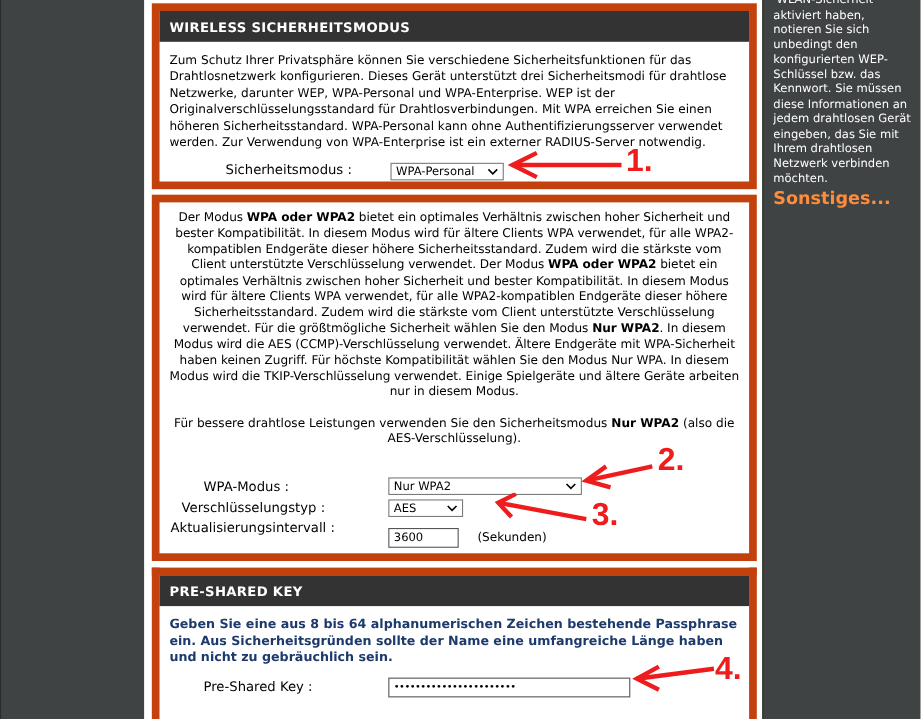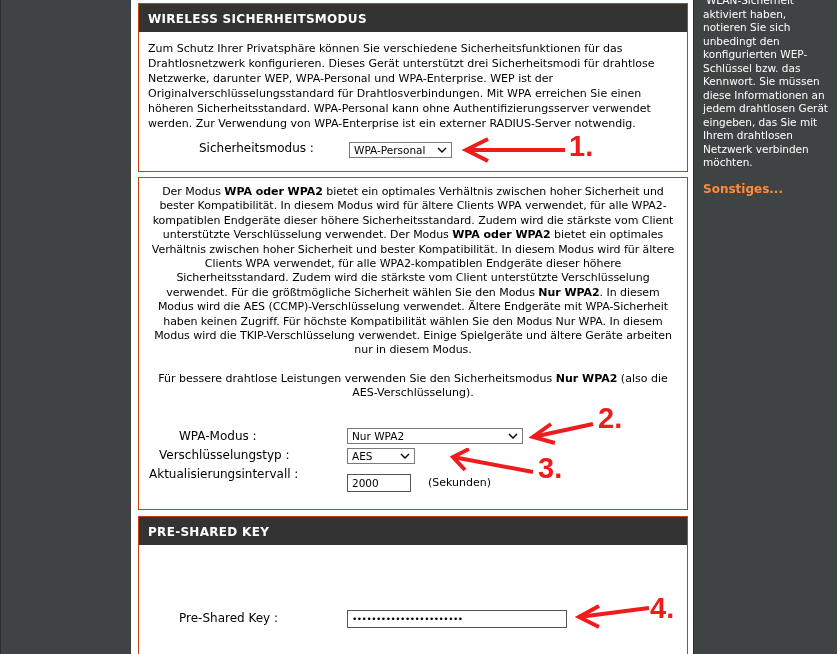--- a/index.html
+++ b/index.html
@@ -21,26 +21,26 @@
     border-left:1px solid #2a2d2d;
     box-sizing:border-box;
     color:#ffffff;
     padding:0 6px 0 9px;
   }
   .right-col .help-text {
     font-size:10.5px; line-height:13.5px; margin:0; padding-top:-2px;
     margin-top:-6px;
   }
   .right-col .more-link {
-    display:block; margin-top:12px; color:#ff8c3a; font-weight:bold; font-size:12px;
+    display:block; color:#ff8c3a; font-weight:bold; font-size:16px;
     text-decoration:none; cursor:pointer;
   }
   .box {
     position:absolute; left:138px; width:550px;
-    border:1px solid #c2410c; background:#fff; box-sizing:border-box;
+    border:7px solid #c2410c; background:#fff; box-sizing:border-box;
   }
   .box-header {
     background:#333333; color:#ffffff; font-weight:bold;
     font-family:"DejaVu Sans", sans-serif; font-size:12px;
     height:28px; line-height:30px; padding-left:9px; letter-spacing:0.3px;
   }
   .box-body { padding:8px 9px 0 9px; line-height:15px; font-size:11px; }
   .box-body p { margin:0; }
   .row { position:absolute;padding-left:16px; }
   .lbl { position:absolute; font-weight:normal; font-size:12px; }
@@ -102,26 +102,29 @@
   <div class="lbl" style="left:20px; top:270px; width:173px;">Verschlüsselungstyp :</div>
   <div class="sel" style="left:208px; top:270px; width:68px;">
     <span>AES</span>
     <svg class="chev" viewBox="0 0 10 14">
         <polyline points="1,5 5,9 9,5" fill="none" stroke="#000" stroke-width="1.4"></polyline>
       </svg>
   </div>
   <div class="lbl" style="left:10px; top:289px; width:183px; line-height:15px;">
     <div>Aktualisierungsintervall :</div>
   </div>
-  <div class="inp" style="left:208px; top:296px; width:64px;">2000</div>
+  <div class="inp" style="left:208px; top:296px; width:64px;">3600</div>
   <div class="row" style="left:273px; top:298px;">(Sekunden)</div>
 </div>
 
 <div class="box" style="top:516px; height:140px; border-bottom:none;">
   <div class="box-header">PRE-SHARED KEY</div>
+  <div class="box-body" style="padding-top:9px;">
+    <p class="psk-text">Geben Sie eine aus 8 bis 64 alphanumerischen Zeichen bestehende Passphrase ein. Aus Sicherheitsgründen sollte der Name eine umfangreiche Länge haben und nicht zu gebräuchlich sein.</p>
+  </div>
   <div class="lbl" style="left:40px; top:94px; width:153px;">Pre-Shared Key :</div>
   <div class="inp" style="left:208px; top:93px; width:220px; font-size:9px; letter-spacing:-0.5px;">•••••••••••••••••••••••</div>
 </div>
 
 <svg class="arrow" style="left:460px; top:136px;" width="110" height="28" viewBox="0 0 110 28">
   <line x1="6" y1="14" x2="105" y2="14" stroke="#ee1c1c" stroke-width="4"></line>
   <polyline points="28,3 6,14 28,25" fill="none" stroke="#ee1c1c" stroke-width="4" stroke-linejoin="miter"></polyline>
 </svg>
 <div class="num" style="left:569px; top:130px;">1.</div>
 

